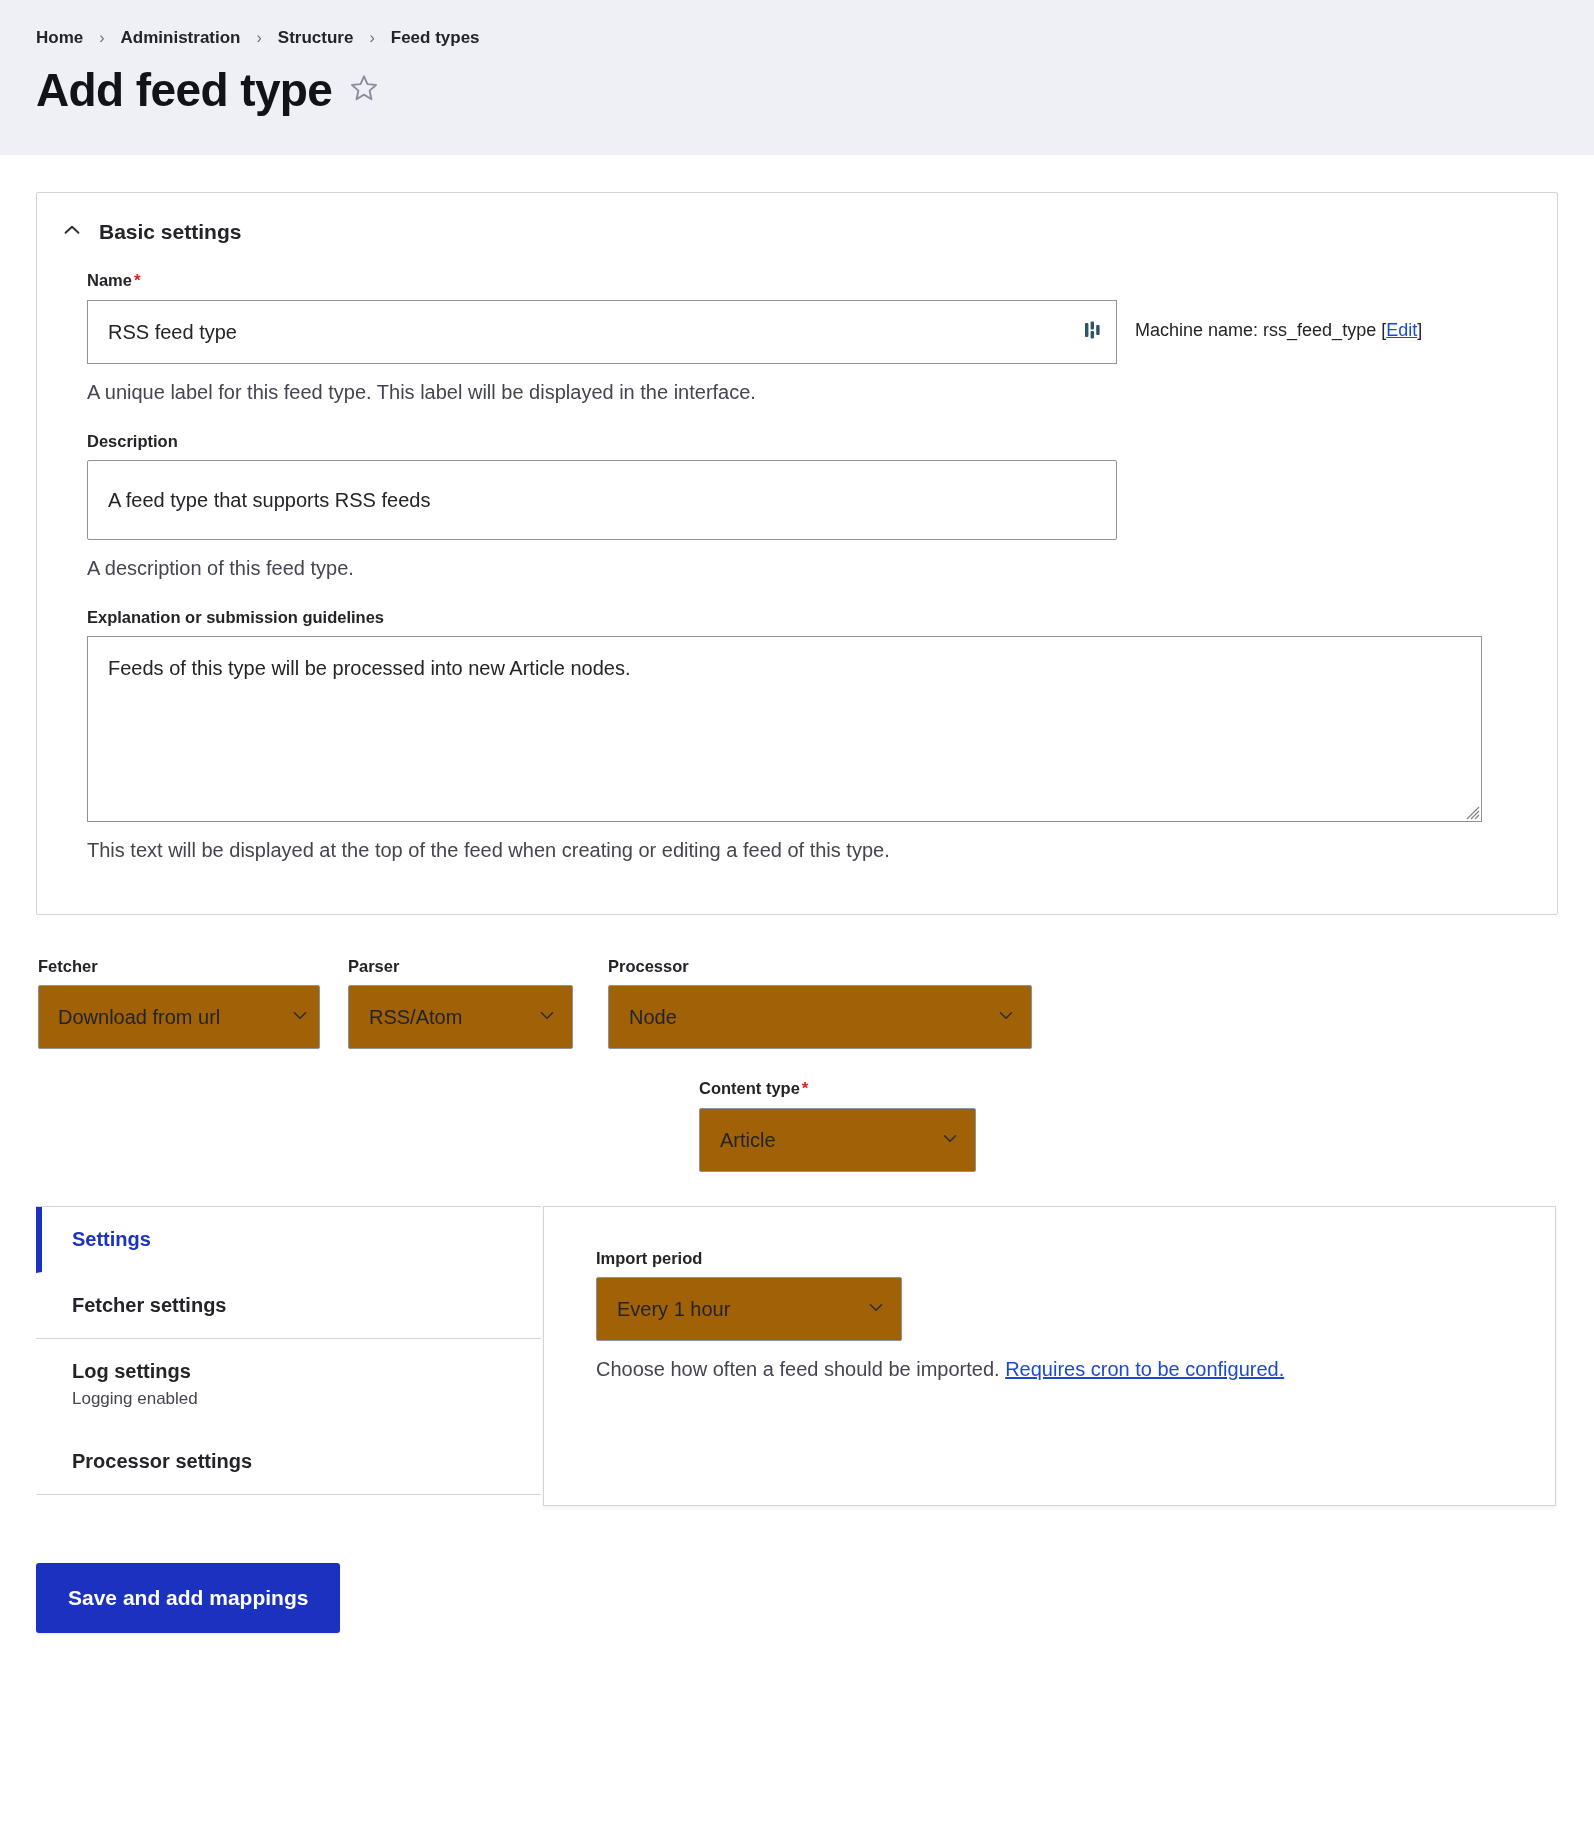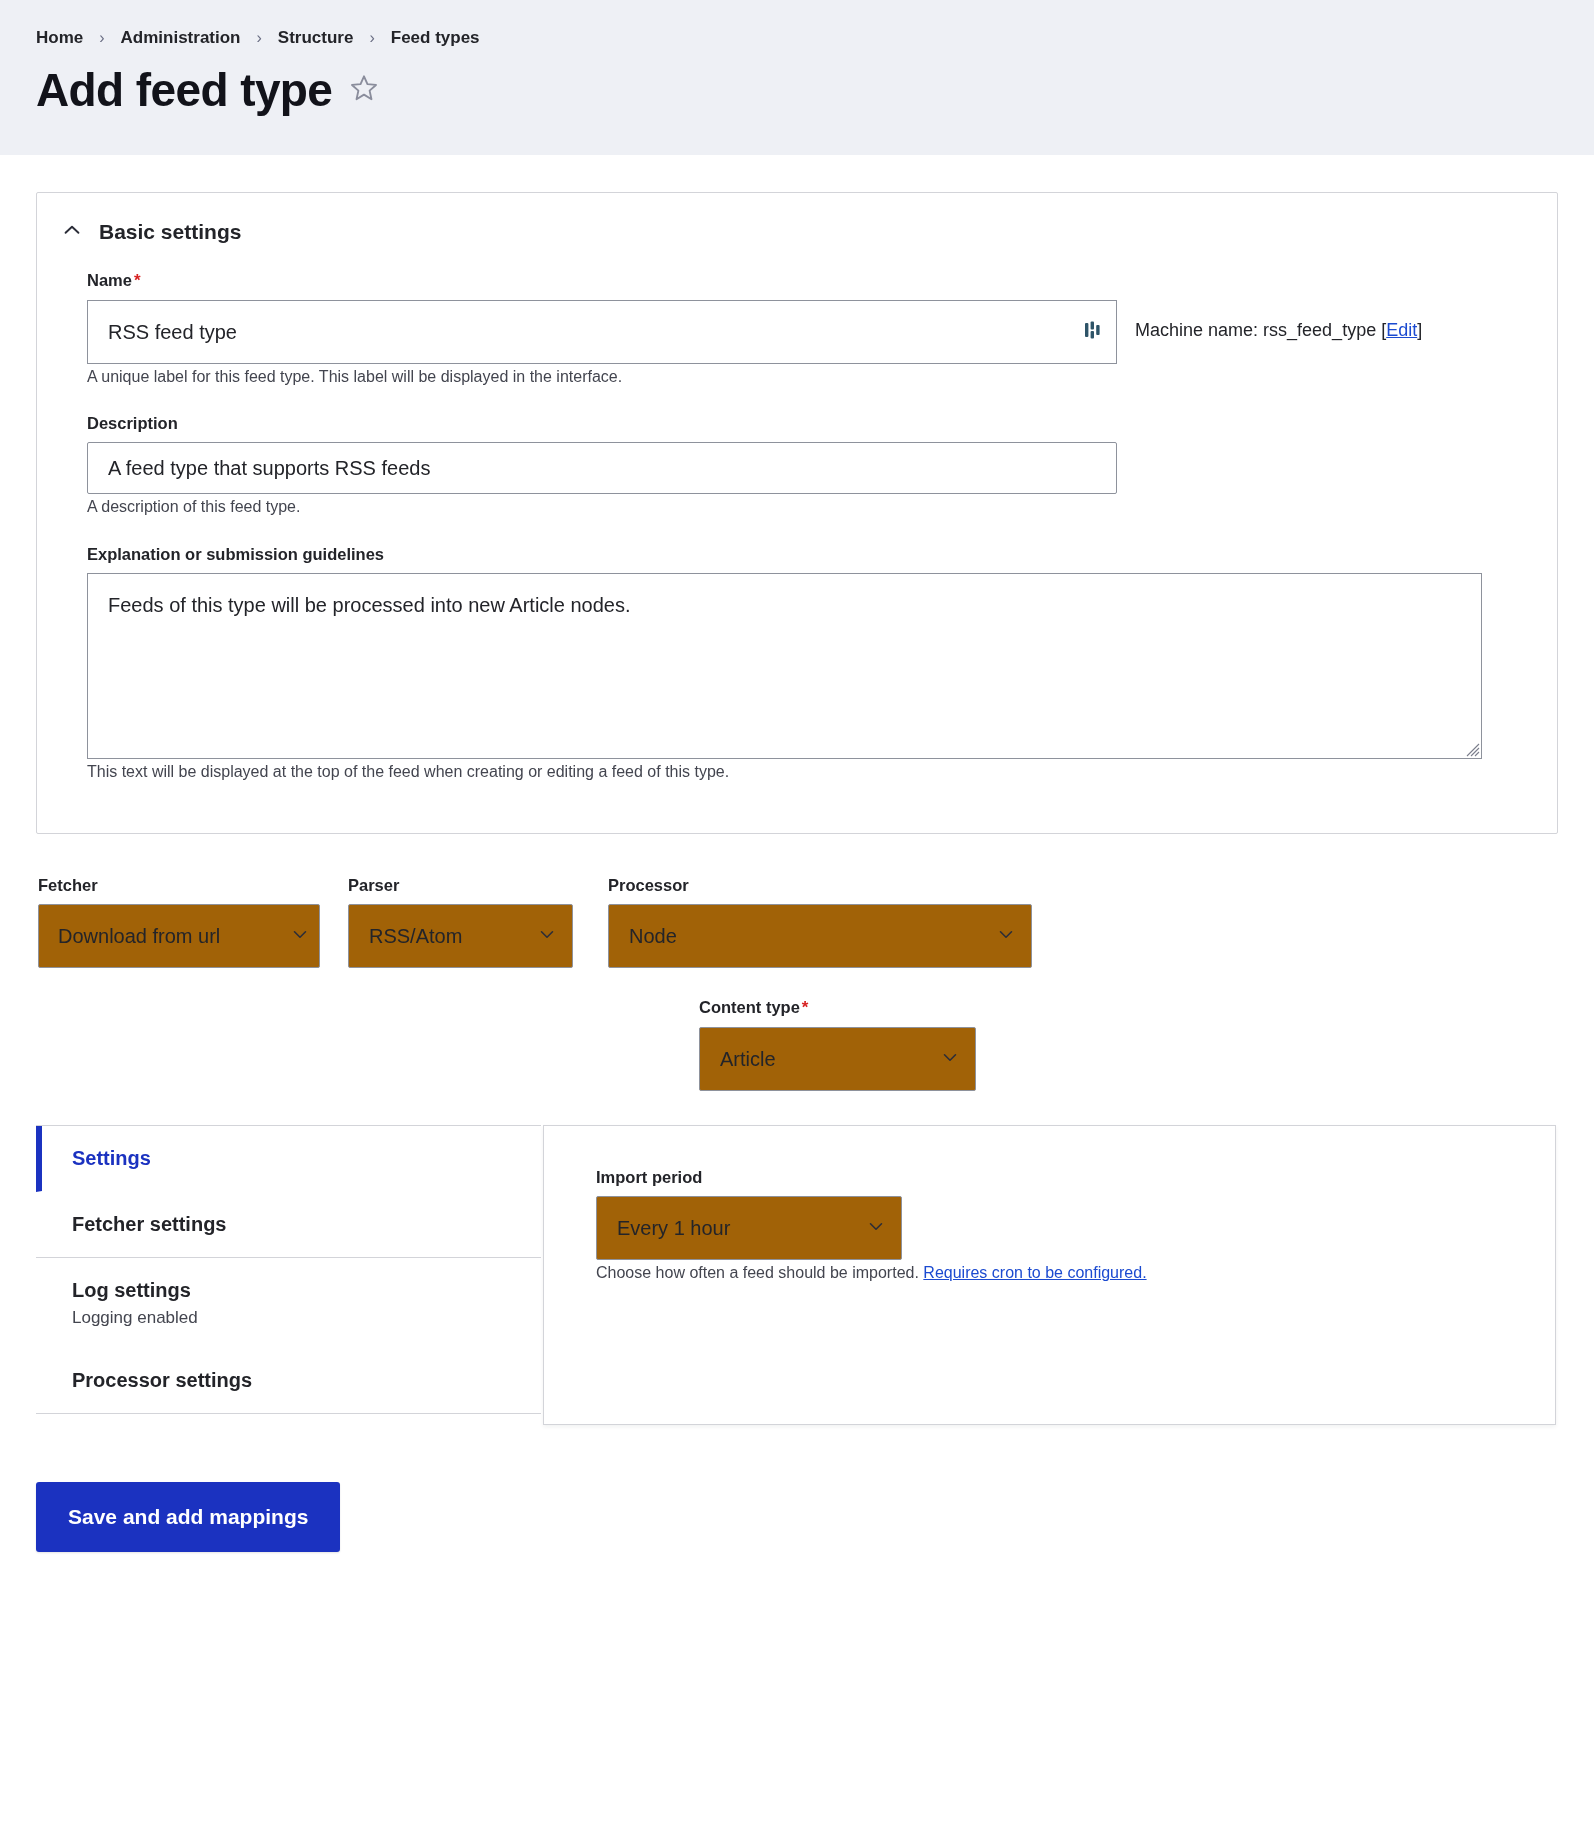--- a/index.html
+++ b/index.html
@@ -120,35 +120,35 @@
     padding-top: 20px;
     white-space: nowrap;
   }
   .machine-name a {
     color: #1b4ad0;
     text-decoration: underline;
   }
 
   .desc-input {
     width: 1030px;
-    height: 52px;
+    height: 80px;
     font-size: 20px;
     font-family: "Liberation Sans", sans-serif;
     color: #232429;
     padding: 0 20px;
     border: 1px solid #8e929c;
     border-radius: 2px;
     background: #fff;
     outline: none;
   }
 
   .help-text {
-    font-size: 16px;
+    font-size: 20px;
     color: #43454f;
-    margin-top: 2px;
+    margin-top: 14px;
     line-height: 1.4;
   }
 
   .guidelines-area {
     width: 1395px;
     height: 186px;
     font-size: 20px;
     font-family: "Liberation Sans", sans-serif;
     color: #232429;
     padding: 18px 20px;

